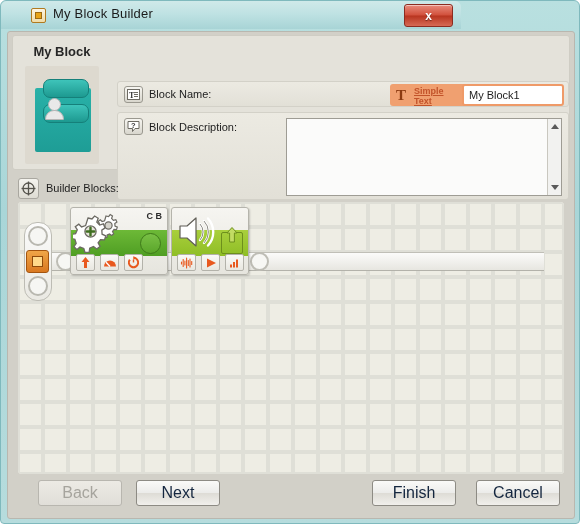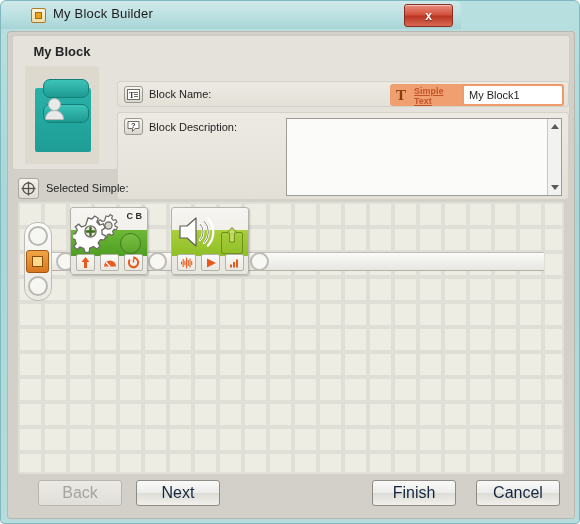--- a/index.html
+++ b/index.html
@@ -306,40 +306,40 @@
     </div>
 
     <div class="sel-header">
       <div class="sel-ico">
         <svg width="15" height="15" viewBox="0 0 15 15">
           <circle cx="7.5" cy="7.5" r="5.5" fill="none" stroke="#55534c" stroke-width="1.3"></circle>
           <line x1="7.5" y1="0.5" x2="7.5" y2="14.5" stroke="#55534c" stroke-width="1.3"></line>
           <line x1="0.5" y1="7.5" x2="14.5" y2="7.5" stroke="#55534c" stroke-width="1.3"></line>
         </svg>
       </div>
-      <div class="sel-txt">Selected Simple:</div>
+      <div class="sel-txt">Builder Blocks:</div>
     </div>
 
     <div class="canvas">
       <div class="grid"></div>
 
       <div class="beam"></div>
 
       <div class="sbx-col"></div>
       <div class="ring" style="left:10px;top:24px;"></div>
       <div class="ring" style="left:10px;top:74px;"></div>
       <div class="startblk">
           <i></i>
         </div>
 
       <div class="plug-ring" style="left:38px;top:50px;"></div>
       <div class="plug-ring" style="left:130px;top:50px;"></div>
       <div class="plug-ring" style="left:232px;top:50px;"></div>
 
-      <div class="nxt-block" style="left:52px;top:5px;width:78px;height:68px;">
+      <div class="nxt-block" style="left:52px;top:5px;width:98px;height:68px;">
         <div class="band green" style="top:22px;"></div>
         <div class="port-lbl" style="right:5px;top:3px;">C B</div>
 
         <div style="position:absolute;left:2px;top:4px;">
           <svg width="46" height="42" viewBox="0 0 46 42">
             <g fill="#ffffff" stroke="#6c6a63" stroke-width="1.2">
               <path d="M33 4 l2.6 .6 1.6-2 2.3 1.4 -.9 2.4 1.8 1.9 2.4-.7 1.1 2.5 -2.1 1.4 .2 2.6 2.3 1 -.8 2.6 -2.5-.2 -1.5 2.1 1.2 2.2 -2.1 1.6 -2-1.5 -2.4 1 -.3 2.5 -2.7 .1 -.7-2.4 -2.4-.9 -1.9 1.6 -1.9-1.9 1.4-2.1 -.8-2.5 -2.4-.5 .3-2.7 2.5-.4 1.1-2.3 -1.3-2.1 2.2-1.5 1.8 1.7 2.5-.8z"></path>
               <circle cx="35.5" cy="13.5" r="3.6" fill="#d6d4cc"></circle>
             </g>
             <g fill="#ffffff" stroke="#6c6a63" stroke-width="1.3">

